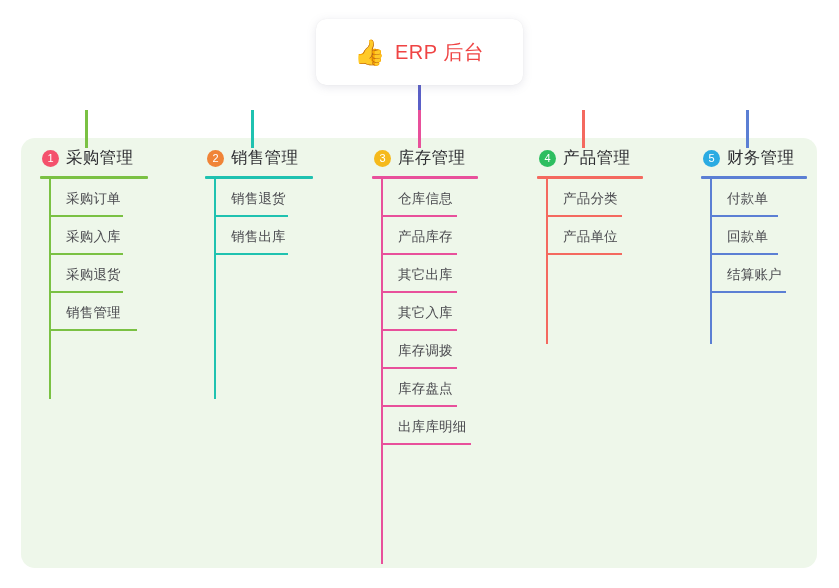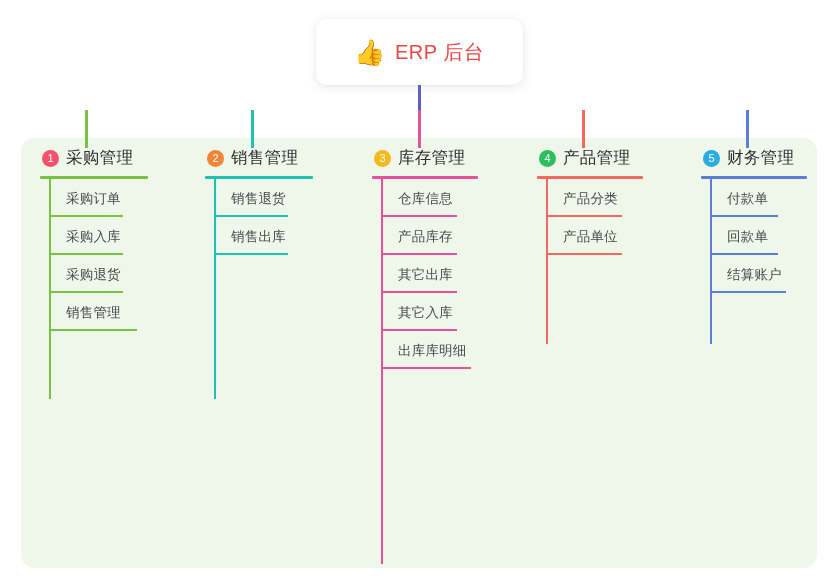--- a/index.html
+++ b/index.html
@@ -240,20 +240,28 @@
       </div>
       <div class="item">
         <span class="item-label">其它出库</span>
         <span class="item-rule" style="background: rgb(232, 80, 155); width: 76px;"></span>
       </div>
       <div class="item">
         <span class="item-label">其它入库</span>
         <span class="item-rule" style="background: rgb(232, 80, 155); width: 76px;"></span>
       </div>
       <div class="item">
+        <span class="item-label">库存调拨</span>
+        <span class="item-rule" style="background: rgb(232, 80, 155); width: 76px;"></span>
+      </div>
+      <div class="item">
+        <span class="item-label">库存盘点</span>
+        <span class="item-rule" style="background: rgb(232, 80, 155); width: 76px;"></span>
+      </div>
+      <div class="item">
         <span class="item-label">出库库明细</span>
         <span class="item-rule" style="background: rgb(232, 80, 155); width: 90px;"></span>
       </div>
     </div>
   </div>
 
   <div class="column" id="c3" style="left: 537px;">
     <div class="col-head">
       <span class="badge" style="background: rgb(45, 190, 96);">4</span>
       <span class="col-title">产品管理</span>

